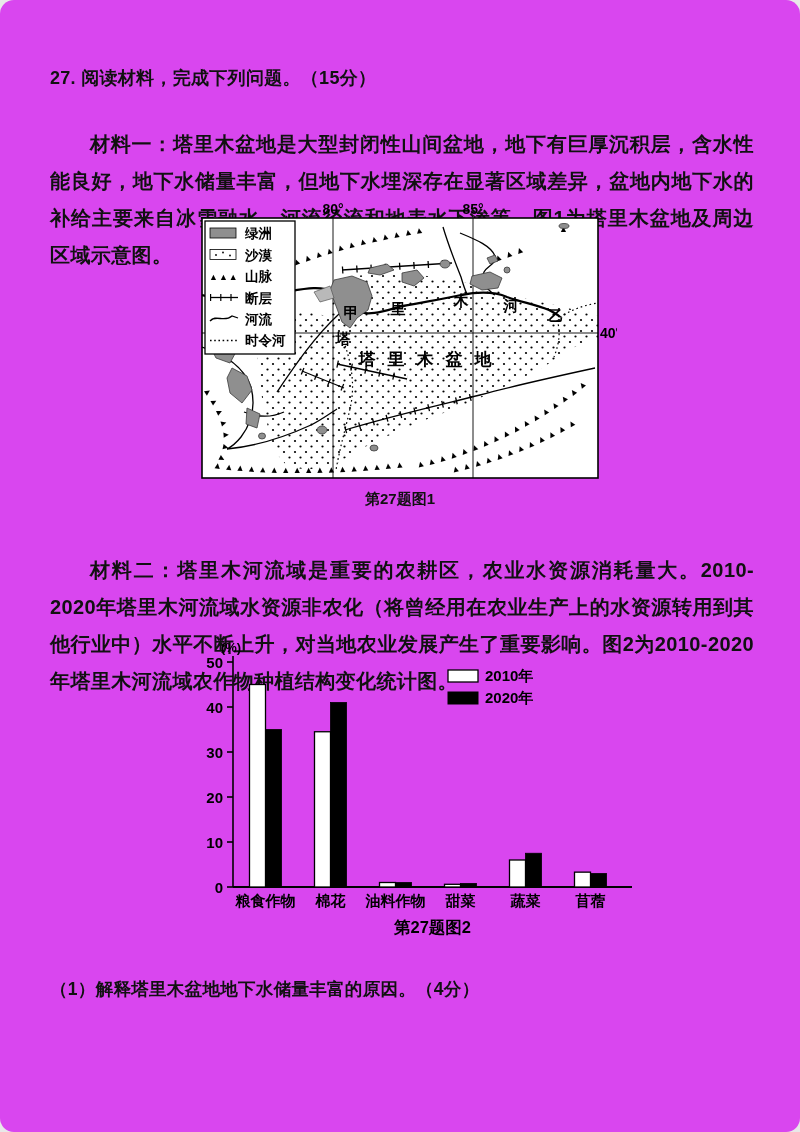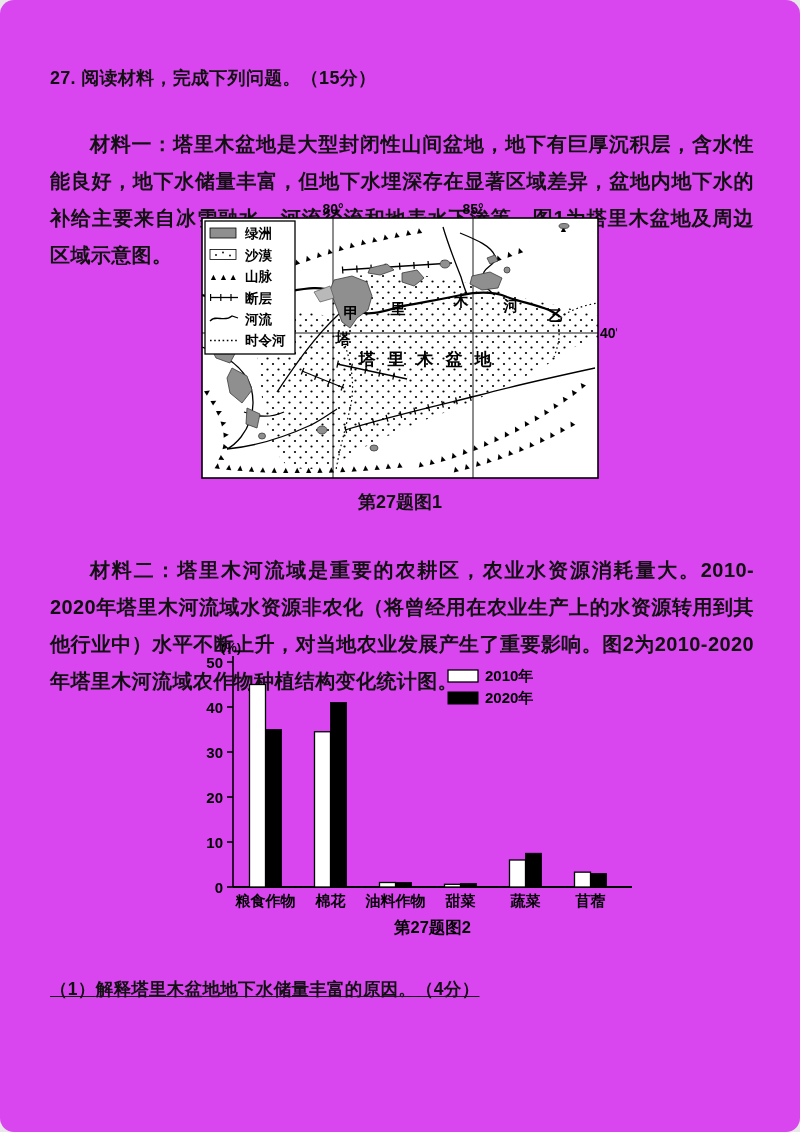--- a/index.html
+++ b/index.html
@@ -17,26 +17,26 @@
     position:absolute;left:50px;width:704px;
     font-size:20px;line-height:37px;font-weight:600;
     text-align:justify;text-indent:2em;letter-spacing:.4px;
   }
   #m1{top:106px;}
   #m2{top:532px;}
   .para b{font-weight:800;}
   #fig1{position:absolute;left:199px;top:202px;width:418px;}
   #fig1 .caption, #fig2-caption{
     margin-left:3px;width:396px;text-align:center;
-    font-size:18px;font-weight:700;margin-top:6px;
+    font-size:15px;font-weight:700;margin-top:6px;
   }
   #fig2{position:absolute;left:180px;top:640px;width:470px;height:300px;}
   .questions{position:absolute;left:50px;top:974px;width:720px;
     font-size:17.5px;font-weight:600;letter-spacing:.3px;}
-  .q-line{height:37px;line-height:30px;text-decoration:underline;}
+  .q-line{height:37px;line-height:30px;}
   .blank{
     display:inline-block;min-width:92px;text-align:center;
     border-bottom:2.5px solid #000;line-height:16px;height:19px;
     vertical-align:-1px;font-size:15px;font-weight:700;
   }
   svg text{font-family:"Liberation Sans",sans-serif;}
   .map-label{font-size:15px;font-weight:700;fill:#000;}
   .grat-label{font-size:14px;font-weight:700;fill:#000;}
   .legend-label{font-size:13.5px;font-weight:700;fill:#000;}
   .river{fill:none;stroke:#000;stroke-width:1.3;}

